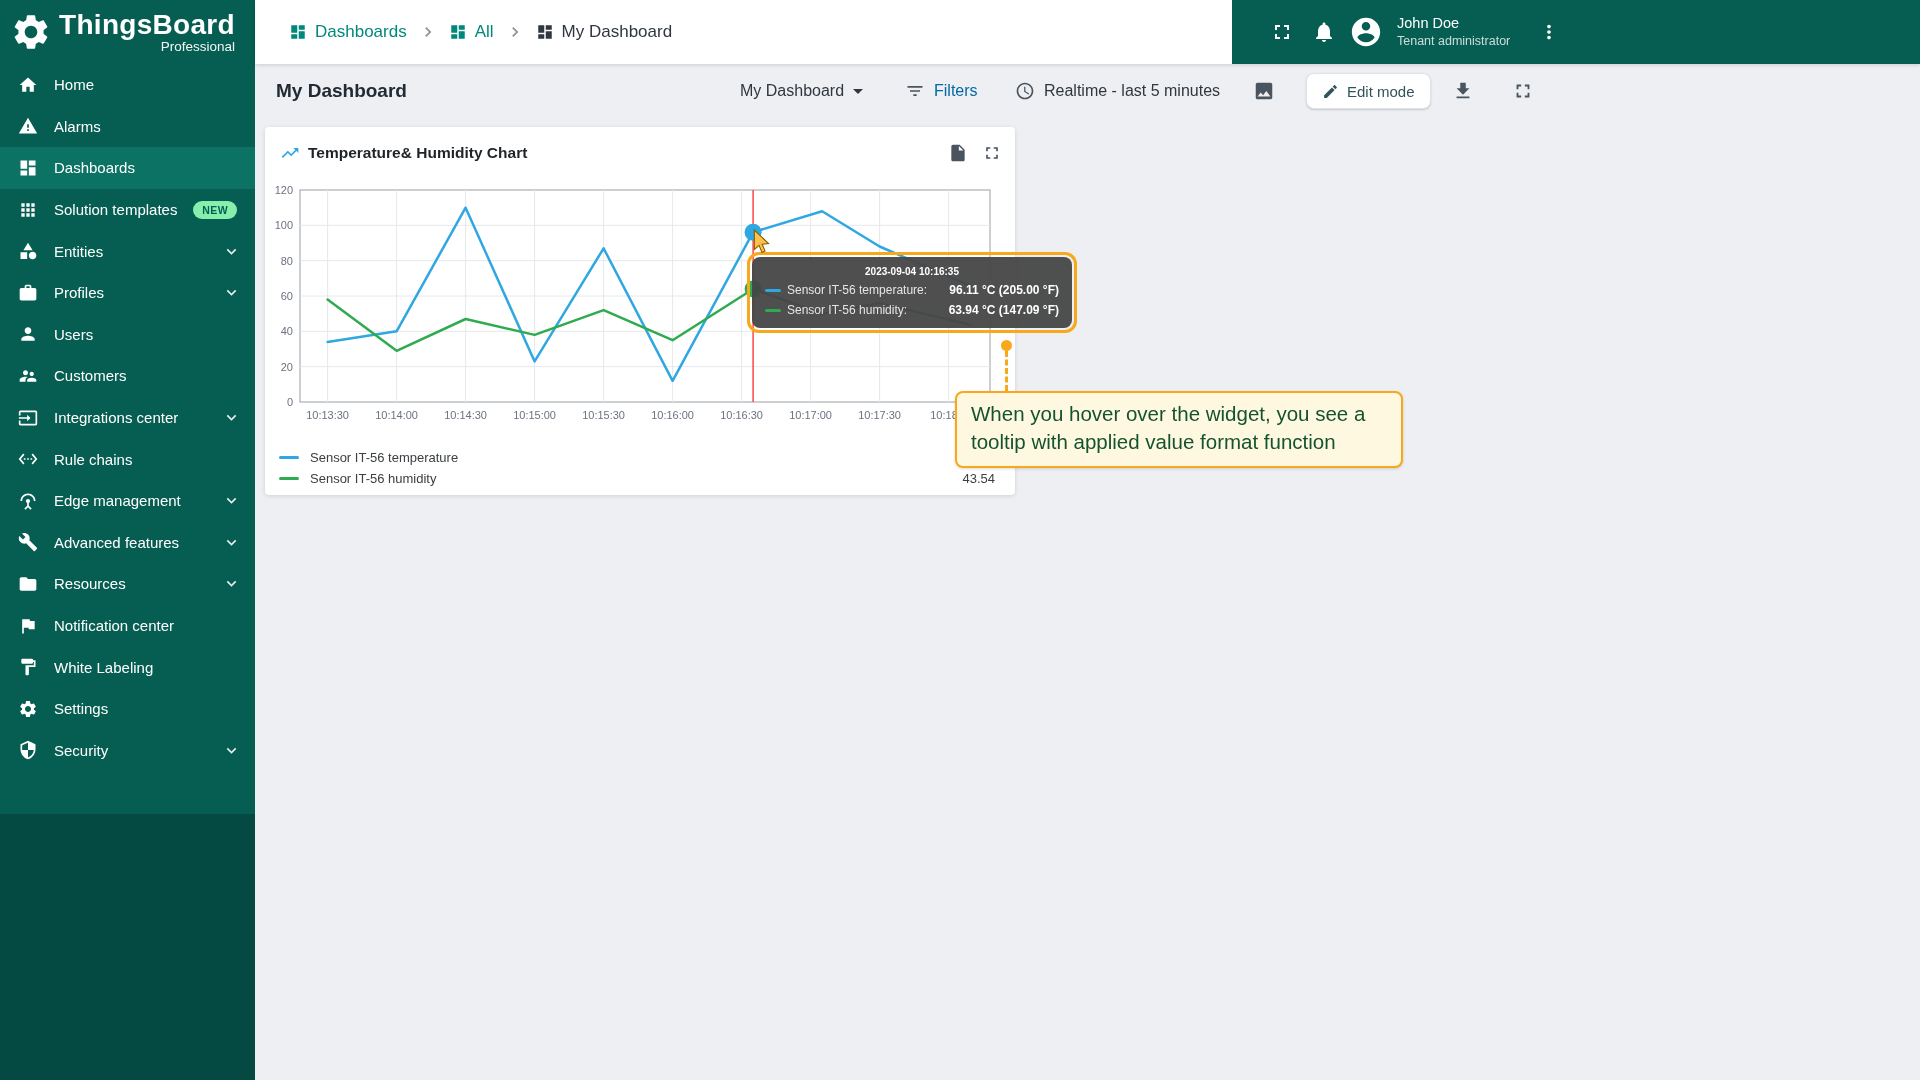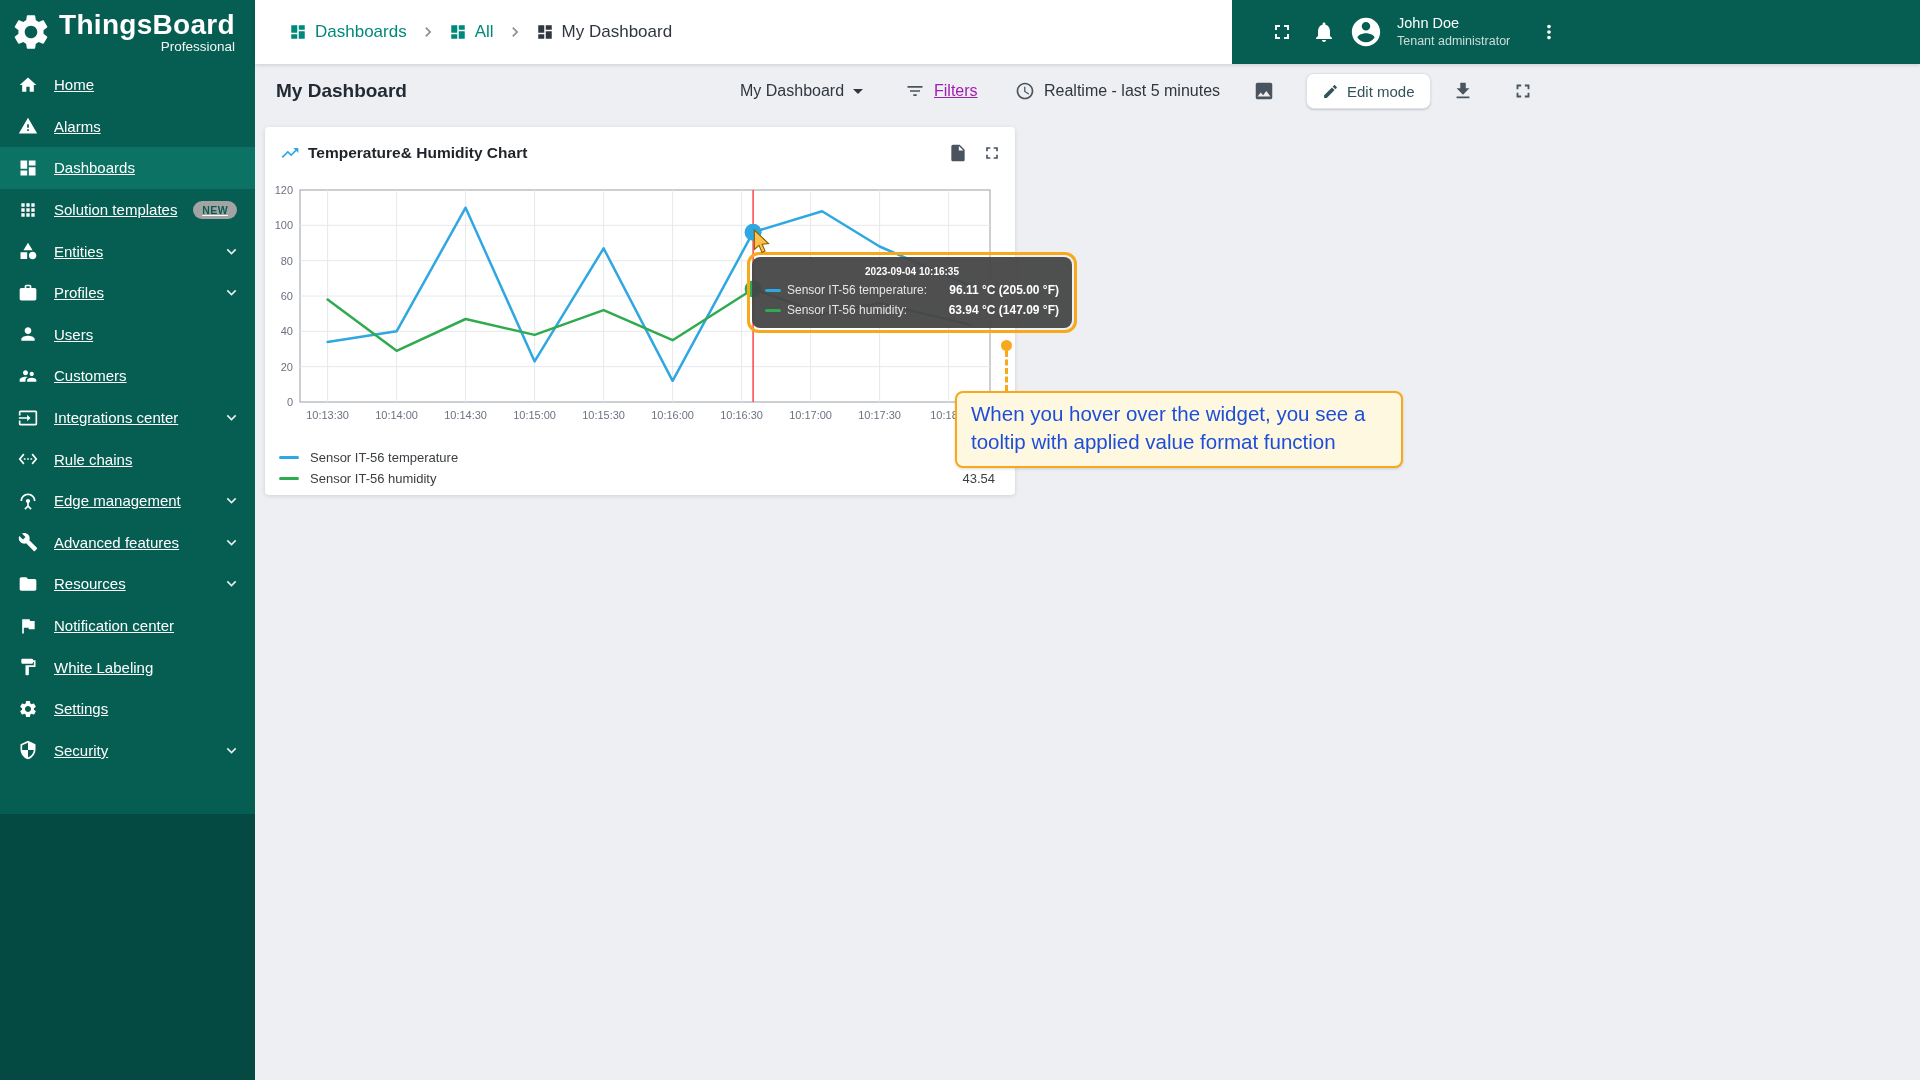--- a/index.html
+++ b/index.html
@@ -11,24 +11,24 @@
   body{font-family:"Liberation Sans","DejaVu Sans",sans-serif;background:#d9dcdf;}
   .stage{position:relative;width:1920px;height:1080px;background:var(--contentBg);overflow:hidden;display:flex;}
 
   
   .sidebar{flex:0 0 255px;width:255px;background:var(--green);color:#fff;display:flex;flex-direction:column;z-index:2;}
   .logo-row{height:64px;flex:0 0 64px;display:flex;align-items:center;padding:0 12px 0 10px;gap:7px;cursor:pointer;}
   .logo-text{line-height:1.05;}
   .logo-name{font-size:28px;font-weight:700;letter-spacing:.3px;}
   .logo-sub{font-size:13.5px;text-align:right;opacity:.95;margin-top:1px;}
   .side-menu{display:flex;flex-direction:column;}
-  .side-item{height:41.6px;display:flex;align-items:center;gap:15px;padding:0 10px 0 17px;font-size:15px;cursor:pointer;white-space:nowrap;text-decoration:underline;}
+  .side-item{height:41.6px;display:flex;align-items:center;gap:15px;padding:0 10px 0 17px;font-size:15px;cursor:pointer;white-space:nowrap;}
   .side-item.active{background:var(--greenActive);}
   .si-icon{display:flex;width:22px;justify-content:center;}
-  .badge{margin-left:auto;margin-right:8px;background:#a3a3a3;color:var(--green);font-size:10.5px;font-weight:700;letter-spacing:.4px;border-radius:11px;padding:3px 9px;}
+  .badge{margin-left:auto;margin-right:8px;background:#86efac;color:var(--green);font-size:10.5px;font-weight:700;letter-spacing:.4px;border-radius:11px;padding:3px 9px;}
   .si-chev{margin-left:auto;margin-right:4px;display:flex;opacity:.92;}
   .side-footer{margin-top:auto;height:266px;background:var(--greenDark);}
 
   
   .main{flex:1;display:flex;flex-direction:column;min-width:0;}
   .topbar{height:64px;flex:0 0 64px;display:flex;background:#fff;box-shadow:0 1px 4px rgba(0,0,0,.15);position:relative;z-index:3;}
   .crumbs{flex:1;display:flex;align-items:center;padding-left:34px;gap:11px;}
   .crumb{display:flex;align-items:center;gap:8px;font-size:17px;font-weight:500;color:var(--teal);cursor:pointer;}
   .crumb.current{color:#30373e;cursor:default;}
   .crumb-sep{display:flex;}
@@ -37,21 +37,21 @@
   .ub-name{margin-left:10px;line-height:1.2;}
   .ub-name .n{font-size:14.5px;}
   .ub-name .r{font-size:12.5px;color:rgba(255,255,255,.78);margin-top:2px;}
   .kebab{margin-left:18px;}
 
   
   .dash-toolbar{height:54px;flex:0 0 54px;position:relative;}
   .dash-toolbar>*{position:absolute;top:50%;transform:translateY(-50%);}
   .t-title{left:21px;font-size:19px;font-weight:600;color:#222b33;}
   .t-select{left:485px;display:flex;align-items:center;gap:2px;font-size:16px;color:#30373e;cursor:pointer;}
-  .t-filters{left:650px;display:flex;align-items:center;gap:9px;font-size:16px;color:#a21caf;cursor:pointer;text-decoration:underline;}
+  .t-filters{left:650px;display:flex;align-items:center;gap:9px;font-size:16px;color:#0369a1;cursor:pointer;}
   .t-tw{left:760px;display:flex;align-items:center;gap:9px;font-size:16px;color:#30373e;cursor:pointer;}
   .t-image{left:998px;display:flex;cursor:pointer;}
   .t-edit{left:1051px;height:36px;display:flex;align-items:center;gap:8px;padding:0 15px;background:#fff;border:1px solid #dfe3e8;border-radius:8px;box-shadow:0 1px 2px rgba(0,0,0,.16);font-size:15px;font-weight:500;color:#33535b;font-family:inherit;cursor:pointer;}
   .t-download{left:1197px;display:flex;cursor:pointer;}
   .t-fs{left:1257px;display:flex;cursor:pointer;}
   .ic{display:flex;}
 
   
   .content{flex:1;position:relative;}
   .widget{position:absolute;left:10px;top:9px;width:750px;height:368px;background:#fff;border-radius:4px;box-shadow:0 1px 4px rgba(0,0,0,.13);}
@@ -69,21 +69,21 @@
   
   .tt-ring{position:absolute;left:747px;top:252px;width:330px;border:3px solid var(--orange);border-radius:12px;padding:2px;z-index:6;}
   .tooltip{background:rgba(70,70,70,.95);border-radius:8px;padding:9px 13px 11px;color:#fff;}
   .tt-title{text-align:center;font-size:10px;font-weight:700;}
   .tt-row{display:flex;align-items:center;gap:6px;margin-top:6px;font-size:12px;white-space:nowrap;}
   .tt-dash{width:16px;height:3px;border-radius:2px;flex:0 0 16px;}
   .tt-label{color:rgba(255,255,255,.85);}
   .tt-val{margin-left:auto;font-weight:700;padding-left:8px;}
   .conn-dot{position:absolute;left:1001px;top:340px;width:11px;height:11px;border-radius:50%;background:var(--orange);z-index:7;}
   .conn-line{position:absolute;left:1005px;top:351px;height:40px;width:0;border-left:3px dashed var(--orange);z-index:5;}
-  .callout{position:absolute;left:955px;top:391px;width:448px;background:var(--calloutBg);border:2px solid var(--orange);border-radius:8px;padding:7px 14px 9px;font-size:20.5px;line-height:1.38;color:#1d4ed8;z-index:6;box-shadow:0 1px 3px rgba(0,0,0,.15);}
+  .callout{position:absolute;left:955px;top:391px;width:448px;background:var(--calloutBg);border:2px solid var(--orange);border-radius:8px;padding:7px 14px 9px;font-size:20.5px;line-height:1.38;color:#14532d;z-index:6;box-shadow:0 1px 3px rgba(0,0,0,.15);}
   .cursor{position:absolute;left:751px;top:229px;z-index:8;}
 </style>
 </head>
 <body>
 
 <div class="stage">
 
   <aside class="sidebar">
     <div class="logo-row">
       <span class="ic">

